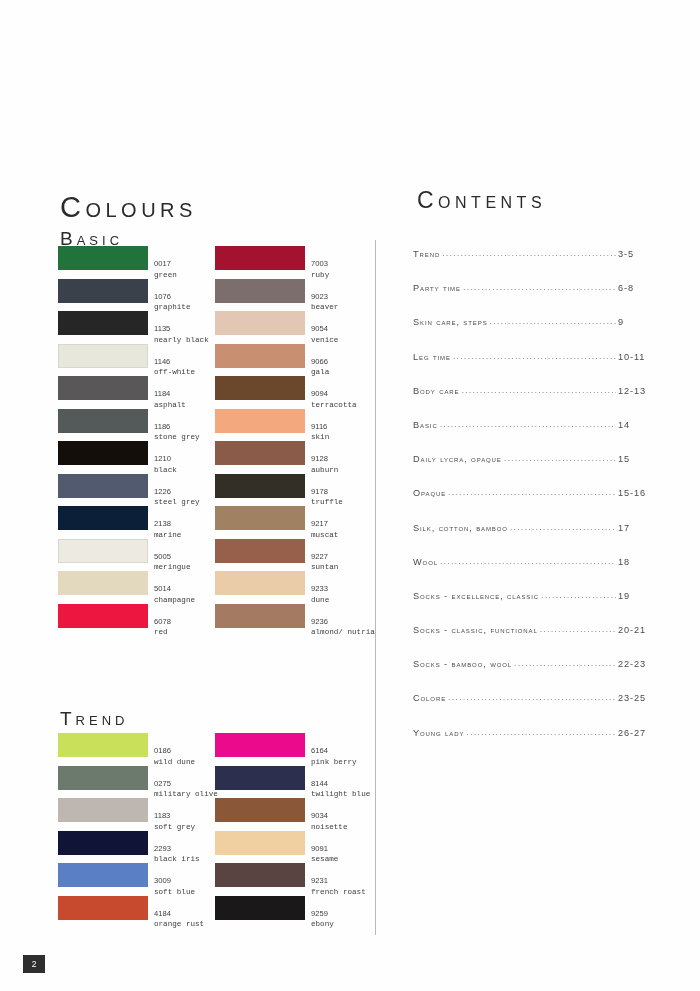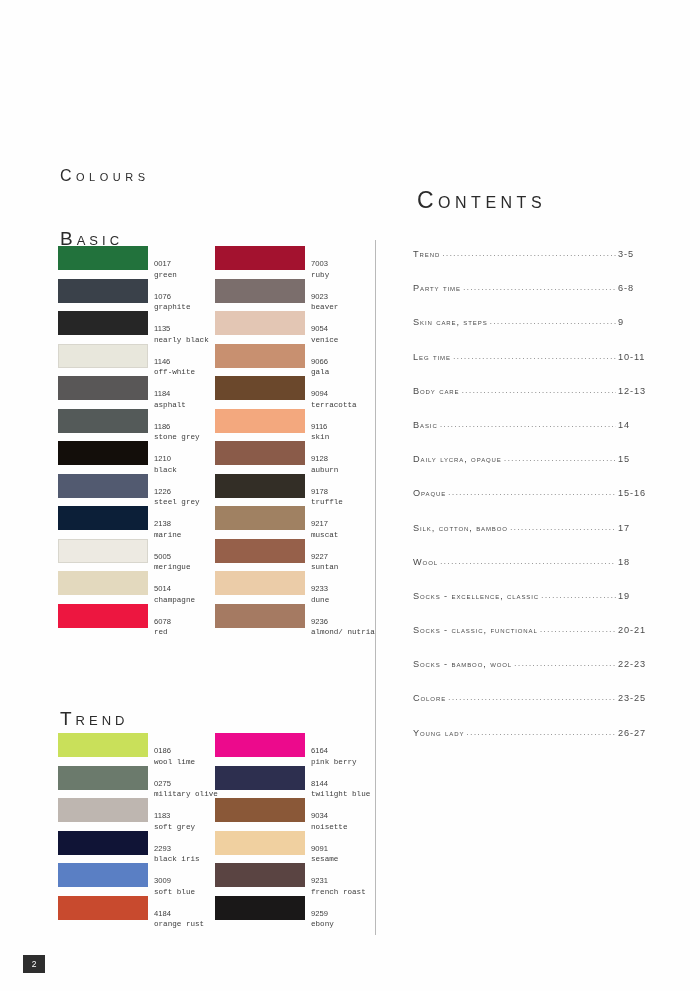--- a/index.html
+++ b/index.html
@@ -25,22 +25,22 @@
   
   .heading {
     position: absolute;
     color: #2b2b2b;
     font-weight: 300;
     font-variant: small-caps;
     white-space: nowrap;
   }
   #colours-heading {
     left: 60px;
-    top: 156px;
-    font-size: 16px;
+    top: 172px;
+    font-size: 29px;
     letter-spacing: 4.5px;
   }
   #contents-heading {
     left: 417px;
     top: 172px;
     font-size: 23px;
     letter-spacing: 4.5px;
   }
   #basic-heading {
     left: 60px;
@@ -351,21 +351,21 @@
   </div>
 
   <h2 class="heading" id="trend-heading">Trend</h2>
 
   <div class="swatch-group" id="trend-group">
     <div class="swatch-col left" id="trend-left">
         <div class="swatch-row">
           <div class="swatch-chip" style="background: rgb(201, 224, 90);"></div>
           <div class="swatch-text">
             <span class="swatch-code">0186</span>
-            <span class="swatch-name">wool lime</span>
+            <span class="swatch-name">wild dune</span>
           </div>
         </div>
         <div class="swatch-row">
           <div class="swatch-chip" style="background: rgb(107, 122, 108);"></div>
           <div class="swatch-text">
             <span class="swatch-code">0275</span>
             <span class="swatch-name">military olive</span>
           </div>
         </div>
         <div class="swatch-row">

